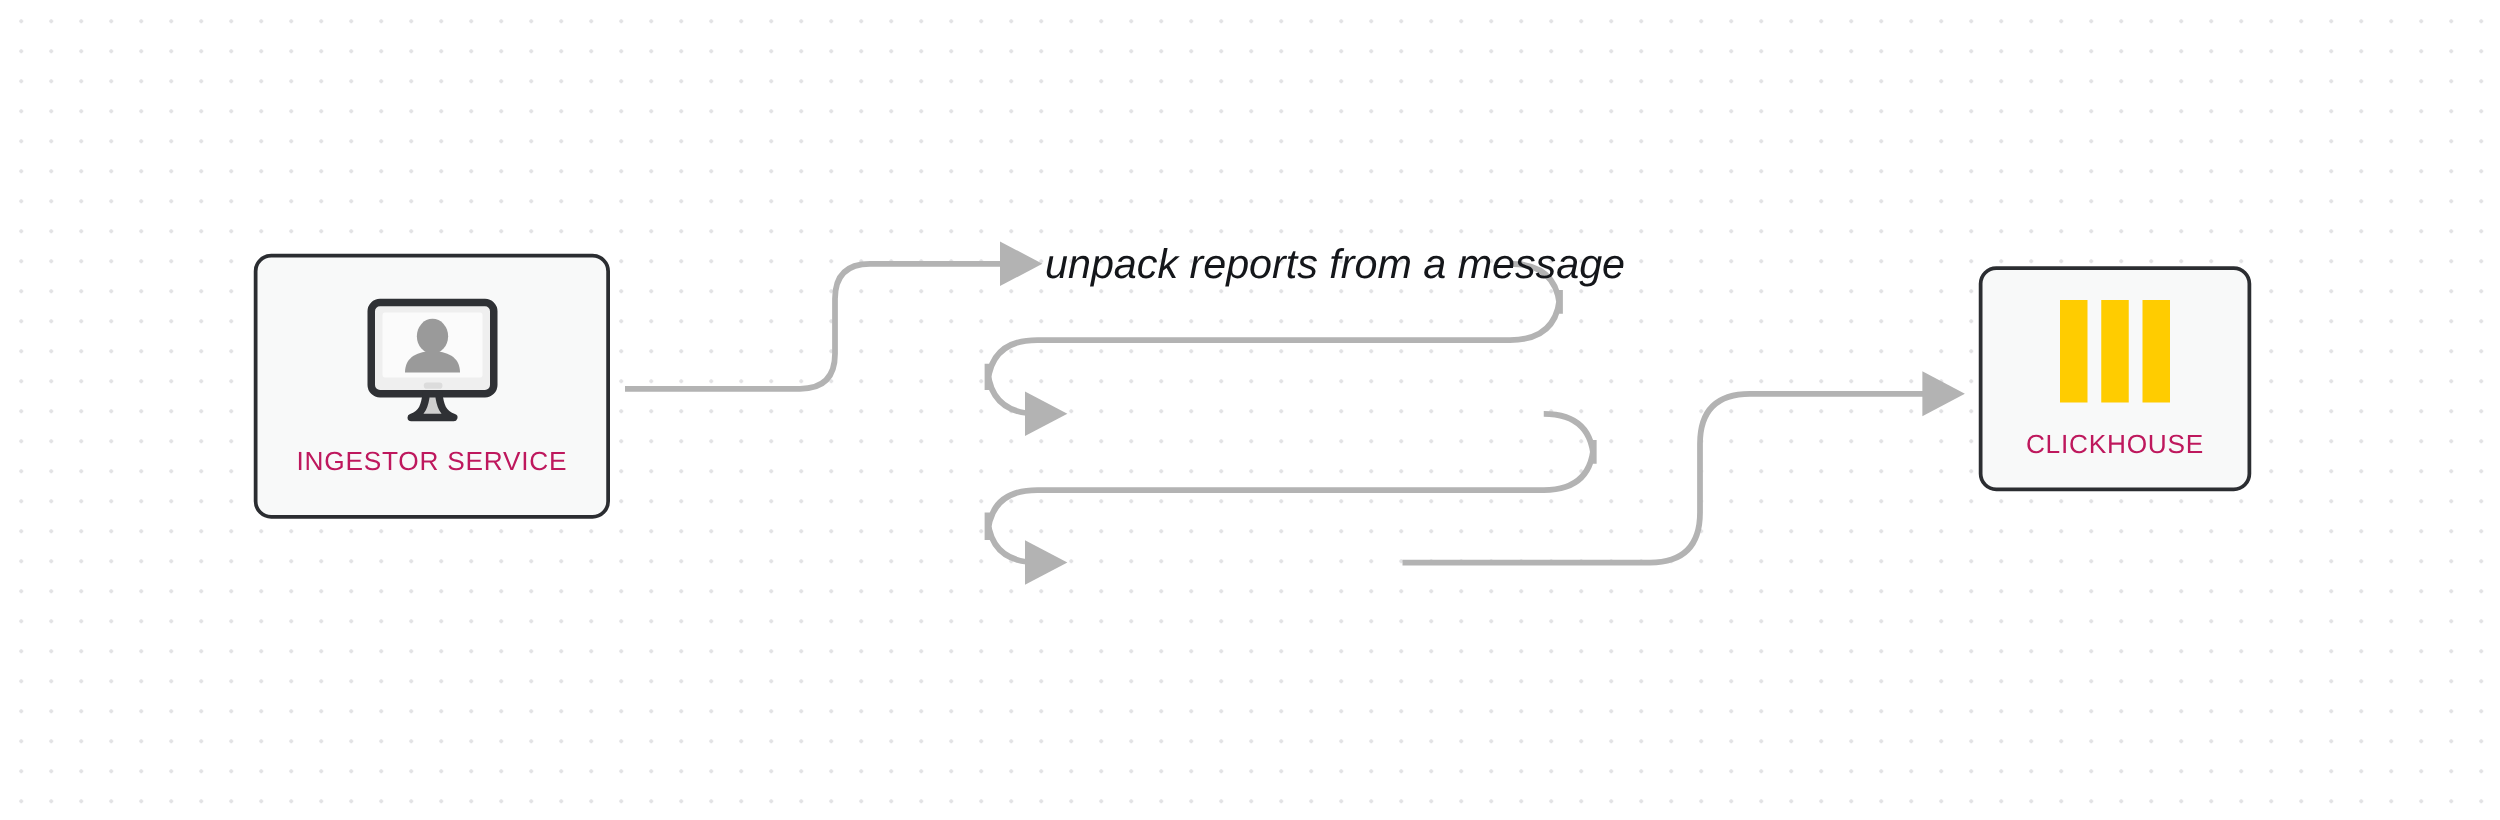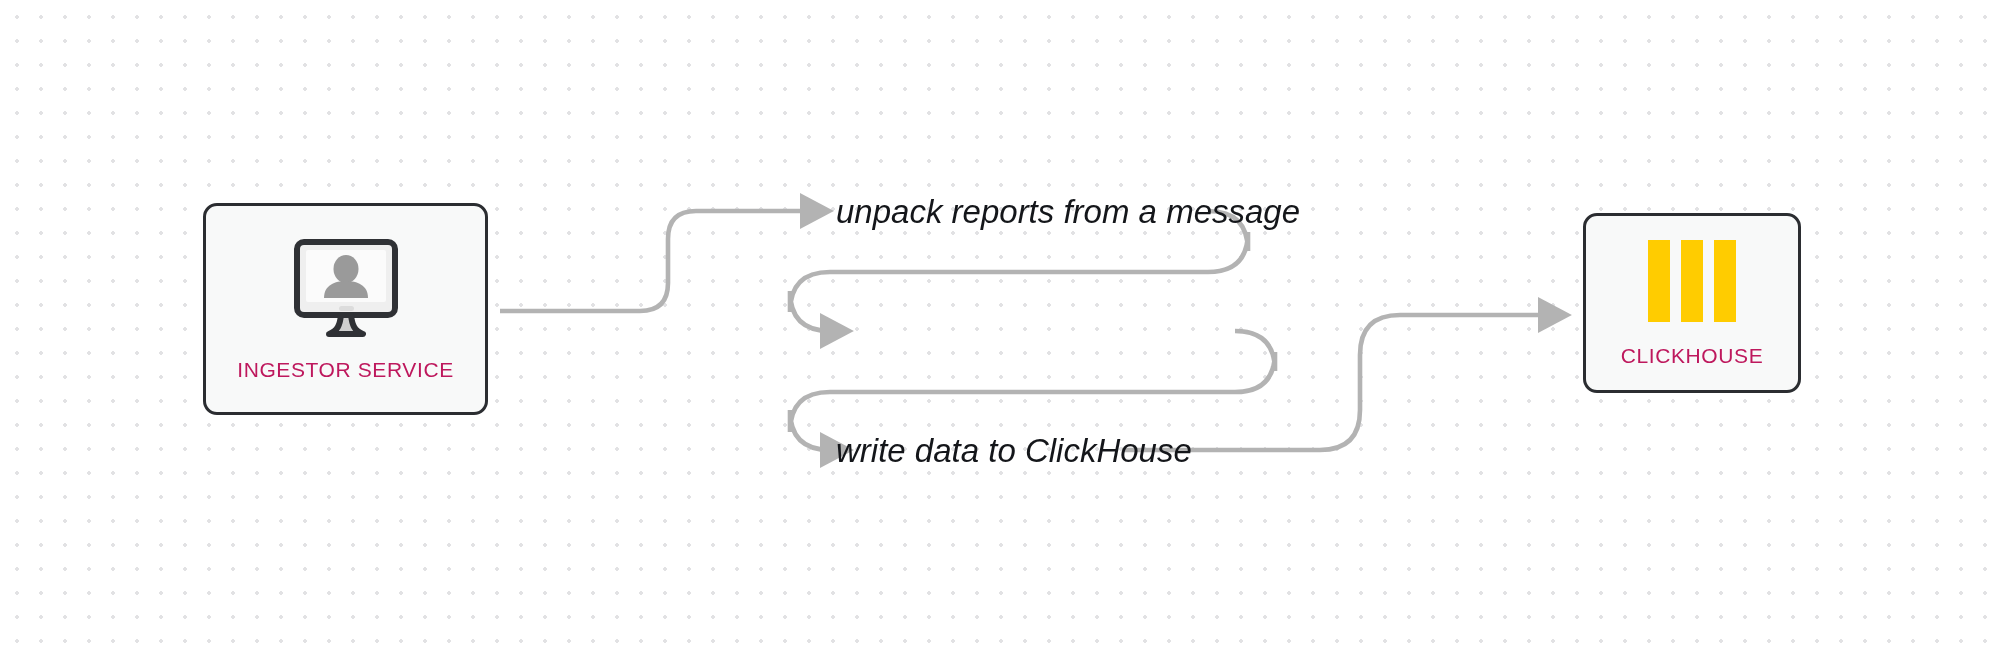--- a/index.html
+++ b/index.html
@@ -110,15 +110,14 @@
       <svg class="icon-chbars" viewBox="0 0 104 86" xmlns="http://www.w3.org/2000/svg">
         <rect x="8" y="2" width="22" height="82" fill="#ffcc00"></rect>
         <rect x="41" y="2" width="22" height="82" fill="#ffcc00"></rect>
         <rect x="74" y="2" width="22" height="82" fill="#ffcc00"></rect>
       </svg>
     </span>
     <span class="node-label">CLICKHOUSE</span>
   </div>
 
   <div class="edge-label" style="left:836px; top:211px;">unpack reports from a message</div>
-  <div class="edge-label" style="left:836px; top:450px;">write data to ClickHouse</div>
 
 </div>
 
 </body></html>

